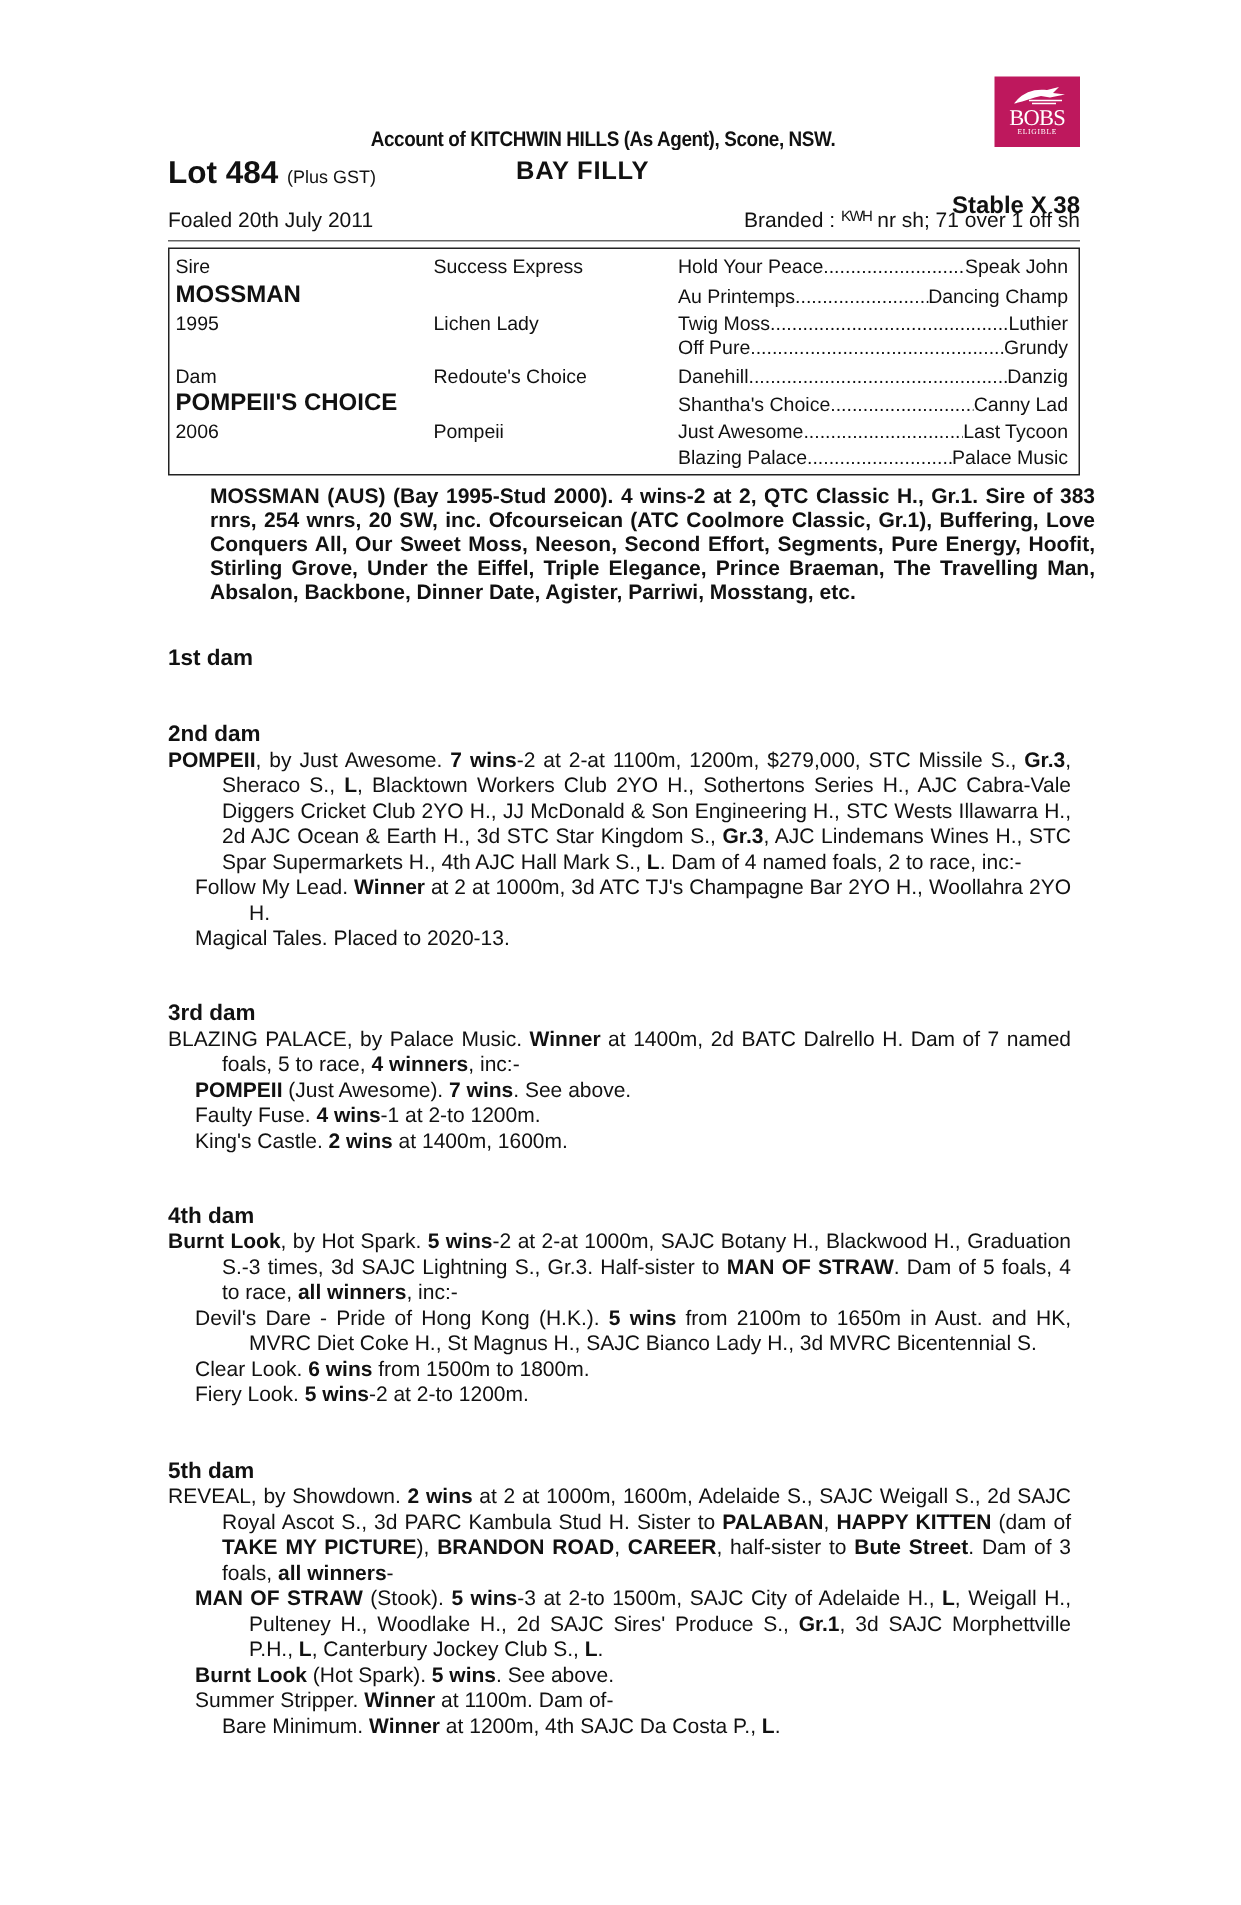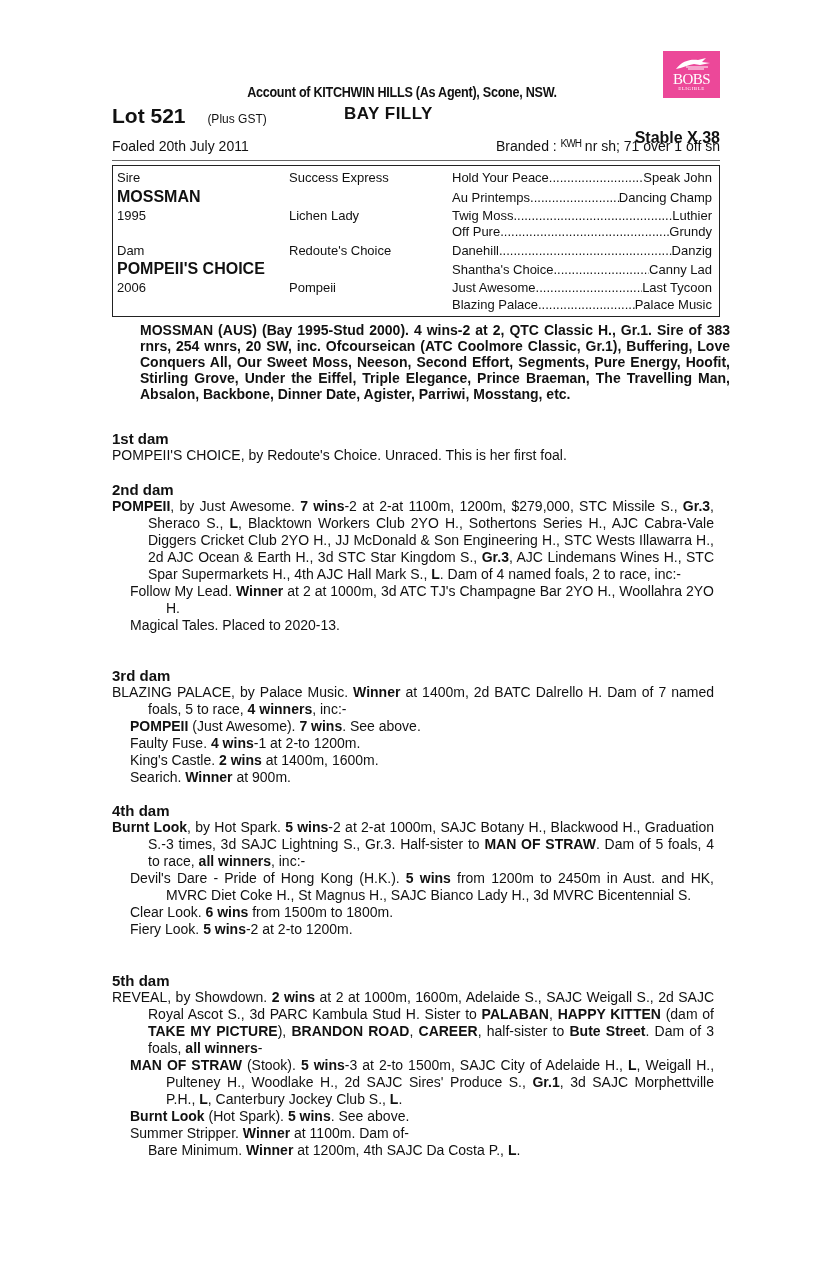--- a/index.html
+++ b/index.html
@@ -1,27 +1,27 @@
 <!DOCTYPE html>
 <html><head>
 <meta charset="utf-8">
 <style>
   html, body { margin:0; padding:0; background:#fff; }
   body { width:827px; height:1270px; position:relative; overflow:hidden;
          font-family:"Liberation Sans", sans-serif; color:#111; }
-  .logo { position:absolute; left:663px; top:51px; width:57px; height:47px; background:#ec4899;
+  .logo { position:absolute; left:663px; top:51px; width:57px; height:47px; background:#be185d;
           color:#fff; text-align:center; }
   .logo .horse { display:block; margin:6px auto 0; width:40px; height:14px; }
   .logo .bobs { font-family:"Liberation Serif", serif; font-size:15px; line-height:14px; letter-spacing:-0.5px; display:block; margin-top:1px;}
   .logo .elig { font-family:"Liberation Serif", serif; font-size:5px; letter-spacing:0.5px; display:block; }
   .vendor { position:absolute; top:84px; left:112px; width:580px; text-align:center;
             font-weight:bold; font-size:14px; letter-spacing:-0.3px; transform:scaleX(0.9); transform-origin:center; }
   .lotline { position:absolute; top:104px; left:112px; width:608px; height:24px; }
   .lot { position:absolute; left:0; top:0; font-weight:900; font-size:21px; }
-  .lot small { font-weight:normal; font-size:12px;margin-left:16px; }
+  .lot small { font-weight:normal; font-size:12px; }
   .sex { position:absolute; left:232px; top:0; font-weight:900; font-size:17px; letter-spacing:0.5px; }
   .stable { position:absolute; right:0; top:4px; font-weight:700; font-size:16px;margin-top:21px; }
   .foaled { position:absolute; left:112px; top:138px; font-size:14px; }
   .branded { position:absolute; right:107px; top:138px; font-size:14px; }
   .brandmark { display:inline-block; font-size:10px; vertical-align:4px; letter-spacing:-1px; }
   .rule { position:absolute; left:112px; width:608px; border-top:1px solid #666; }
   .ped { position:absolute; left:112px; top:165px; width:606px; height:150px; border:1.5px solid #222; font-size:13px; }
   .ped .c { position:absolute; white-space:nowrap; }
   .ped .big { font-weight:900; font-size:16px; }
   .ped .g3 { position:absolute; left:339px; width:260px; display:flex; white-space:nowrap; }
@@ -45,21 +45,21 @@
     <path d="M4 12 C10 4 18 2 26 3 L34 1 L30 5 L38 6 L28 8 L22 7 C16 8 10 11 4 12 Z" fill="#fff"></path>
     <path d="M14 10 L36 10 M16 12 L32 12" stroke="#fff" stroke-width="1"></path>
   </svg>
   <span class="bobs">BOBS</span>
   <span class="elig">ELIGIBLE</span>
 </div>
 
 <div class="vendor">Account of KITCHWIN HILLS (As Agent), Scone, NSW.</div>
 
 <div class="lotline">
-  <div class="lot"><span>Lot 521</span> <small>(Plus GST)</small></div>
+  <div class="lot"><span>Lot 484</span> <small>(Plus GST)</small></div>
   <div class="sex">BAY FILLY</div>
   <div class="stable">Stable X 38</div>
 </div>
 
 <div class="foaled">Foaled 20th July 2011</div>
 <div class="branded">
   <span>Branded :</span>
   <span class="brandmark">KWH</span>
   <span>nr sh; 71 over 1 off sh</span>
 </div>
@@ -117,43 +117,41 @@
       <span>Blazing Palace</span>
       <span class="dots"></span>
       <span>Palace Music</span>
     </div>
 </div>
 
 <div class="sire-para">MOSSMAN (AUS) (Bay 1995-Stud 2000). 4 wins-2 at 2, QTC Classic H., Gr.1. Sire of 383 rnrs, 254 wnrs, 20 SW, inc. Ofcourseican (ATC Coolmore Classic, Gr.1), Buffering, Love Conquers All, Our Sweet Moss, Neeson, Second Effort, Segments, Pure Energy, Hoofit, Stirling Grove, Under the Eiffel, Triple Elegance, Prince Braeman, The Travelling Man, Absalon, Backbone, Dinner Date, Agister, Parriwi, Mosstang, etc.</div>
 
 <div class="sec" style="top:430px">
   <h3>1st dam</h3>
-  <p>POMPEII'S CHOICE, by Redoute's Choice. Unraced. This is her first foal.</p>
 </div>
 
 <div class="sec" style="top:481px">
   <h3>2nd dam</h3>
   <p class="hang"><b>POMPEII</b><span>, by Just Awesome. </span><b>7 wins</b><span>-2 at 2-at 1100m, 1200m, $279,000, STC Missile S., </span><b>Gr.3</b><span>, Sheraco S., </span><b>L</b><span>, Blacktown Workers Club 2YO H., Sothertons Series H., AJC Cabra-Vale Diggers Cricket Club 2YO H., JJ McDonald &amp; Son Engineering H., STC Wests Illawarra H., 2d AJC Ocean &amp; Earth H., 3d STC Star Kingdom S., </span><b>Gr.3</b><span>, AJC Lindemans Wines H., STC Spar Supermarkets H., 4th AJC Hall Mark S., </span><b>L</b><span>. Dam of 4 named foals, 2 to race, inc:-</span></p>
   <p class="hang2"><span>Follow My Lead. </span><b>Winner</b><span> at 2 at 1000m, 3d ATC TJ's Champagne Bar 2YO H., Woollahra 2YO H.</span></p>
   <p class="ind1">Magical Tales. Placed to 2020-13.</p>
 </div>
 
 <div class="sec" style="top:667px">
   <h3>3rd dam</h3>
   <p class="hang"><span>BLAZING PALACE, by Palace Music. </span><b>Winner</b><span> at 1400m, 2d BATC Dalrello H. Dam of 7 named foals, 5 to race, </span><b>4 winners</b><span>, inc:-</span></p>
   <p class="ind1"><b>POMPEII</b><span> (Just Awesome). </span><b>7 wins</b><span>. See above.</span></p>
   <p class="ind1"><span>Faulty Fuse. </span><b>4 wins</b><span>-1 at 2-to 1200m.</span></p>
   <p class="ind1"><span>King's Castle. </span><b>2 wins</b><span> at 1400m, 1600m.</span></p>
-  <p class="ind1"><span>Searich. </span><b>Winner</b><span> at 900m.</span></p>
 </div>
 
 <div class="sec" style="top:802px">
   <h3>4th dam</h3>
   <p class="hang"><b>Burnt Look</b><span>, by Hot Spark. </span><b>5 wins</b><span>-2 at 2-at 1000m, SAJC Botany H., Blackwood H., Graduation S.-3 times, 3d SAJC Lightning S., Gr.3. Half-sister to </span><b>MAN OF STRAW</b><span>. Dam of 5 foals, 4 to race, </span><b>all winners</b><span>, inc:-</span></p>
-  <p class="hang2"><span>Devil's Dare - Pride of Hong Kong (H.K.). </span><b>5 wins</b><span> from 1200m to 2450m in Aust. and HK, MVRC Diet Coke H., St Magnus H., SAJC Bianco Lady H., 3d MVRC Bicentennial S.</span></p>
+  <p class="hang2"><span>Devil's Dare - Pride of Hong Kong (H.K.). </span><b>5 wins</b><span> from 2100m to 1650m in Aust. and HK, MVRC Diet Coke H., St Magnus H., SAJC Bianco Lady H., 3d MVRC Bicentennial S.</span></p>
   <p class="ind1"><span>Clear Look. </span><b>6 wins</b><span> from 1500m to 1800m.</span></p>
   <p class="ind1"><span>Fiery Look. </span><b>5 wins</b><span>-2 at 2-to 1200m.</span></p>
 </div>
 
 <div class="sec" style="top:972px">
   <h3>5th dam</h3>
   <p class="hang"><span>REVEAL, by Showdown. </span><b>2 wins</b><span> at 2 at 1000m, 1600m, Adelaide S., SAJC Weigall S., 2d SAJC Royal Ascot S., 3d PARC Kambula Stud H. Sister to </span><b>PALABAN</b><span>, </span><b>HAPPY KITTEN</b><span> (dam of </span><b>TAKE MY PICTURE</b><span>), </span><b>BRANDON ROAD</b><span>, </span><b>CAREER</b><span>, half-sister to </span><b>Bute Street</b><span>. Dam of 3 foals, </span><b>all winners</b><span>-</span></p>
   <p class="hang2"><b>MAN OF STRAW</b><span> (Stook). </span><b>5 wins</b><span>-3 at 2-to 1500m, SAJC City of Adelaide H., </span><b>L</b><span>, Weigall H., Pulteney H., Woodlake H., 2d SAJC Sires' Produce S., </span><b>Gr.1</b><span>, 3d SAJC Morphettville P.H., </span><b>L</b><span>, Canterbury Jockey Club S., </span><b>L</b><span>.</span></p>
   <p class="ind1"><b>Burnt Look</b><span> (Hot Spark). </span><b>5 wins</b><span>. See above.</span></p>
   <p class="ind1"><span>Summer Stripper. </span><b>Winner</b><span> at 1100m. Dam of-</span></p>

